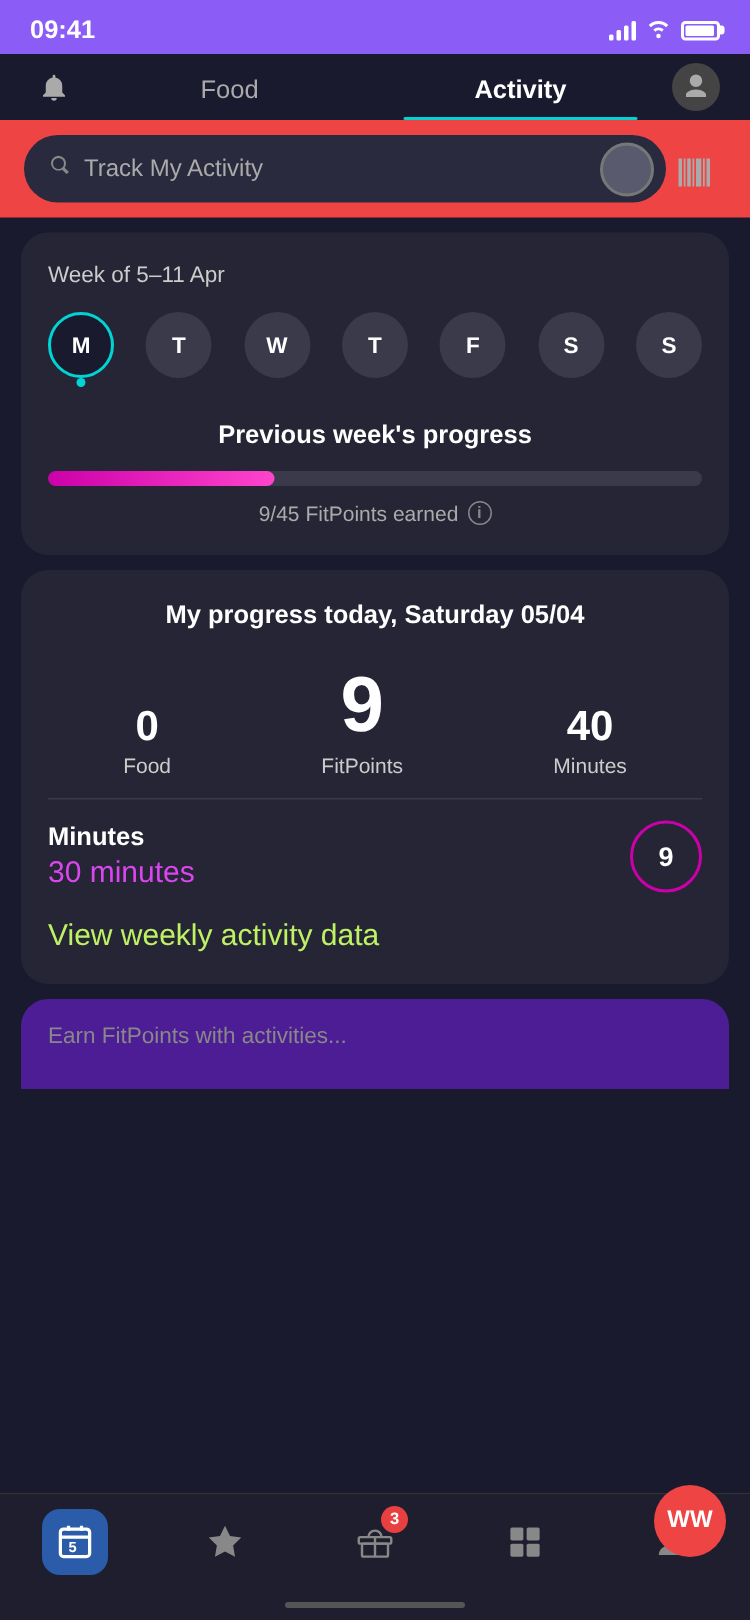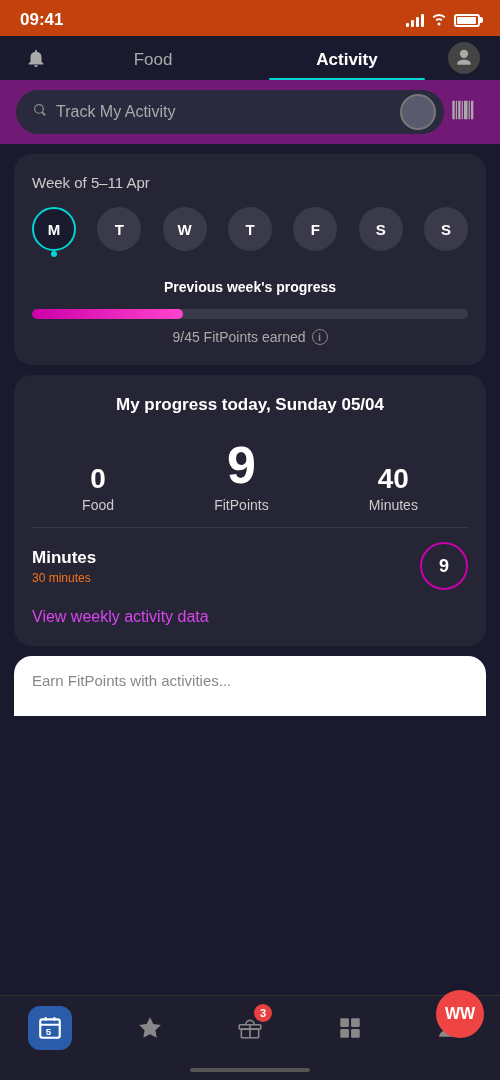--- a/index.html
+++ b/index.html
@@ -12,21 +12,21 @@
       color: #ffffff;
       overflow-x: hidden;
     }
 
     
     .status-bar {
       display: flex;
       justify-content: space-between;
       align-items: center;
       padding: 10px 20px 6px 20px;
-      background: #c2410c;
+      background: #8b5cf6;
     }
     .status-time {
       font-size: 17px;
       font-weight: 600;
       color: #fff;
     }
     .status-icons {
       display: flex;
       align-items: center;
       gap: 6px;
@@ -129,22 +129,22 @@
       background: #444;
       display: flex;
       align-items: center;
       justify-content: center;
     }
 
     
     .search-container {
       padding: 10px 16px;
       display: flex;
-      align-items: flex-start;
-      background: #701a75;
+      align-items: flex-end;
+      background: #ef4444;
     }
     .search-bar {
       flex: 1;
       background: #2a2a3e;
       border-radius: 24px;
       padding: 12px 16px;
       display: flex;
       align-items: center;
       gap: 8px;
       position: relative;
@@ -223,21 +223,21 @@
       width: 6px;
       height: 6px;
       border-radius: 50%;
       background: #00d4d4;
     }
     .progress-section {
       margin-top: 28px;
     }
     .progress-title {
       text-align: center;
-      font-size: 14px;
+      font-size: 17px;
       font-weight: 700;
       margin-bottom: 14px;
     }
     .progress-bar-track {
       height: 10px;
       background: #3a3a4a;
       border-radius: 6px;
       overflow: hidden;
       margin-bottom: 10px;
     }
@@ -308,48 +308,48 @@
     .activity-row {
       display: flex;
       align-items: center;
       justify-content: space-between;
     }
     .activity-info .activity-name {
       font-size: 17px;
       font-weight: 700;
     }
     .activity-info .activity-duration {
-      font-size: 12px;
-      color: #f97316;
+      font-size: 20px;
+      color: #d946ef;
       margin-top: 3px;
     }
     .activity-badge {
       width: 48px;
       height: 48px;
       border-radius: 50%;
       border: 2px solid #cc00aa;
       display: flex;
       align-items: center;
       justify-content: center;
       font-size: 18px;
       font-weight: 700;
       color: #fff;
     }
     .view-weekly-link {
-      color: #d946ef;
-      font-size: 16px;
+      color: #bef264;
+      font-size: 20px;
       font-weight: 500;
       margin-top: 18px;
       display: block;
       cursor: pointer;
     }
 
     
     .bottom-partial {
-      background: #ffffff;
+      background: #4c1d95;
       border-radius: 18px 18px 0 0;
       margin: 0 14px;
       padding: 16px 18px 8px;
       height: 60px;
       overflow: hidden;
     }
     .bottom-partial-text {
       color: #888;
       font-size: 15px;
     }
@@ -508,21 +508,21 @@
       <span>
         <span>9</span>/<span>45</span>
         <span>FitPoints earned</span>
       </span>
       <div class="info-icon">i</div>
     </div>
   </div>
 </div>
 
 <div class="card">
-  <div class="today-title">My progress today, Sunday 05/04</div>
+  <div class="today-title">My progress today, Saturday 05/04</div>
   <div class="stats-row">
     <div class="stat-item">
       <div class="stat-value">0</div>
       <div class="stat-label">Food</div>
     </div>
     <div class="stat-item">
       <div class="stat-value large">9</div>
       <div class="stat-label">FitPoints</div>
     </div>
     <div class="stat-item">

